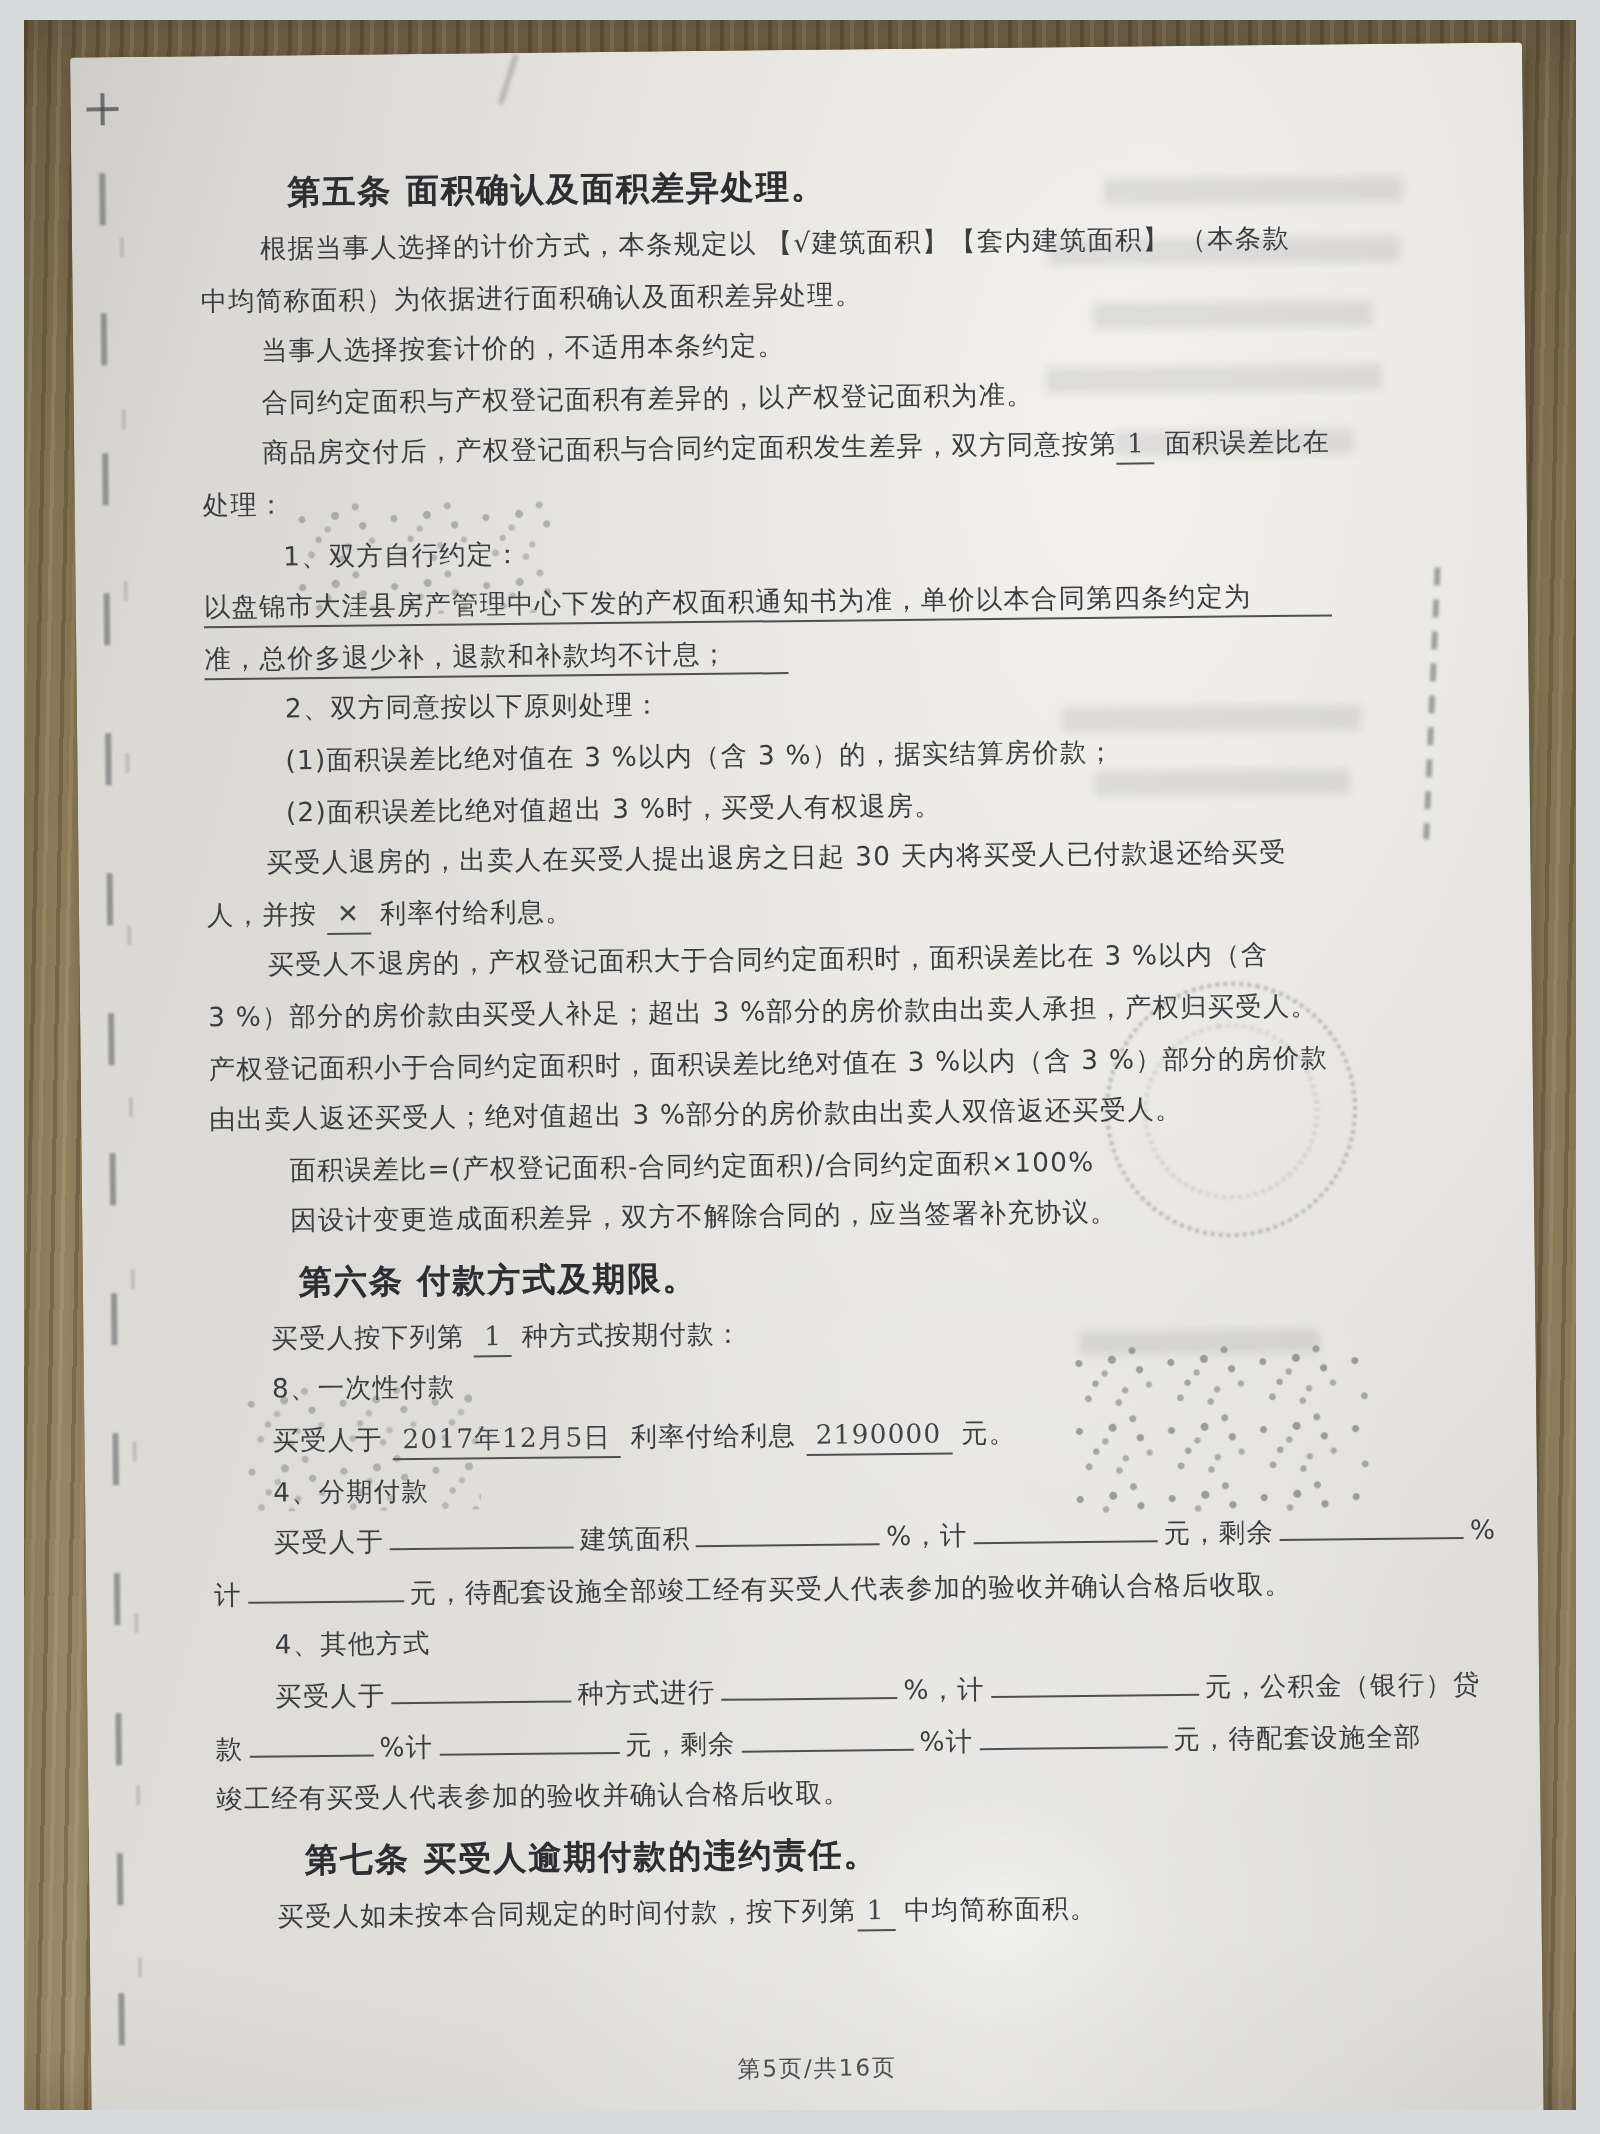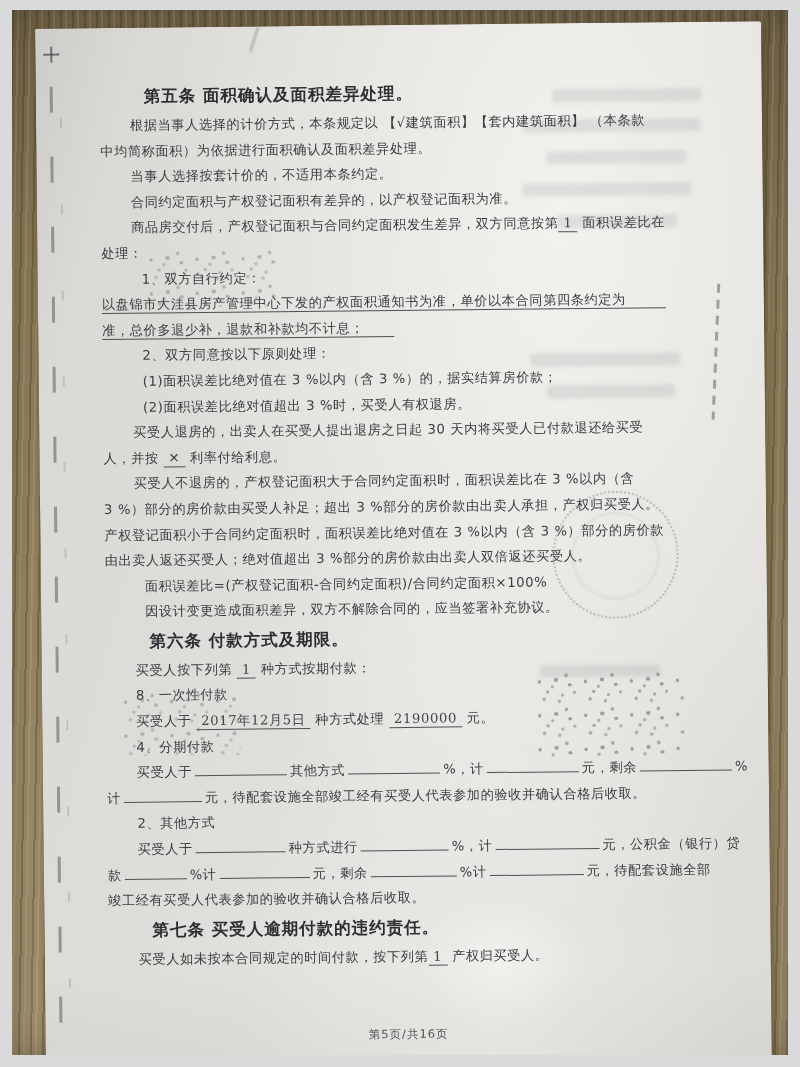--- a/index.html
+++ b/index.html
@@ -178,28 +178,28 @@
           <div class="line"><span class="">人，并按 </span><span class="hw">✕</span><span class=""> 利率付给利息。</span></div>
           <div class="line i"><span class="">买受人不退房的，产权登记面积大于合同约定面积时，面积误差比在 3 %以内（含</span></div>
           <div class="line"><span class="">3 %）部分的房价款由买受人补足；超出 3 %部分的房价款由出卖人承担，产权归买受人。</span></div>
           <div class="line"><span class="">产权登记面积小于合同约定面积时，面积误差比绝对值在 3 %以内（含 3 %）部分的房价款</span></div>
           <div class="line"><span class="">由出卖人返还买受人；绝对值超出 3 %部分的房价款由出卖人双倍返还买受人。</span></div>
           <div class="line i2"><span class="">面积误差比=(产权登记面积-合同约定面积)/合同约定面积×100%</span></div>
           <div class="line i2"><span class="">因设计变更造成面积差异，双方不解除合同的，应当签署补充协议。</span></div>
           <div class="line heading"><span class="">第六条 付款方式及期限。</span></div>
           <div class="line i"><span class="">买受人按下列第 </span><span class="hw">1</span><span class=""> 种方式按期付款：</span></div>
           <div class="line i"><span class="">8、一次性付款</span></div>
-          <div class="line i"><span class="">买受人于 </span><span class="hw">2017年12月5日</span><span class=""> 种方式处理 </span><span class="hw">2190000</span><span class=""> 元。</span></div>
+          <div class="line i"><span class="">买受人于 </span><span class="hw">2017年12月5日</span><span class=""> 利率付给利息 </span><span class="hw">2190000</span><span class=""> 元。</span></div>
           <div class="line i"><span class="">4、分期付款</span></div>
-          <div class="line i"><span class="">买受人于</span><span class="blank" style="width: 92px;"></span><span class="">其他方式</span><span class="blank" style="width: 92px;"></span><span class="">%，计</span><span class="blank" style="width: 92px;"></span><span class="">元，剩余</span><span class="blank" style="width: 92px;"></span><span class="">%</span></div>
+          <div class="line i"><span class="">买受人于</span><span class="blank" style="width: 92px;"></span><span class="">建筑面积</span><span class="blank" style="width: 92px;"></span><span class="">%，计</span><span class="blank" style="width: 92px;"></span><span class="">元，剩余</span><span class="blank" style="width: 92px;"></span><span class="">%</span></div>
           <div class="line"><span class="">计</span><span class="blank" style="width: 78px;"></span><span class="">元，待配套设施全部竣工经有买受人代表参加的验收并确认合格后收取。</span></div>
-          <div class="line i"><span class="">2、其他方式</span></div>
+          <div class="line i"><span class="">4、其他方式</span></div>
           <div class="line i"><span class="">买受人于</span><span class="blank" style="width: 90px;"></span><span class="">种方式进行</span><span class="blank" style="width: 88px;"></span><span class="">%，计</span><span class="blank" style="width: 104px;"></span><span class="">元，公积金（银行）贷</span></div>
           <div class="line"><span class="">款</span><span class="blank" style="width: 62px;"></span><span class="">%计</span><span class="blank" style="width: 90px;"></span><span class="">元，剩余</span><span class="blank" style="width: 86px;"></span><span class="">%计</span><span class="blank" style="width: 94px;"></span><span class="">元，待配套设施全部</span></div>
           <div class="line"><span class="">竣工经有买受人代表参加的验收并确认合格后收取。</span></div>
           <div class="line heading"><span class="">第七条 买受人逾期付款的违约责任。</span></div>
-          <div class="line i"><span class="">买受人如未按本合同规定的时间付款，按下列第</span><span class="hw">1</span><span class=""> 产权归买受人。</span></div>
+          <div class="line i"><span class="">买受人如未按本合同规定的时间付款，按下列第</span><span class="hw">1</span><span class=""> 中均简称面积。</span></div>
         </div>
 
       <div class="footer">第5页/共16页</div>
     </div>
   </div>
 </div>
 
 </body></html>

